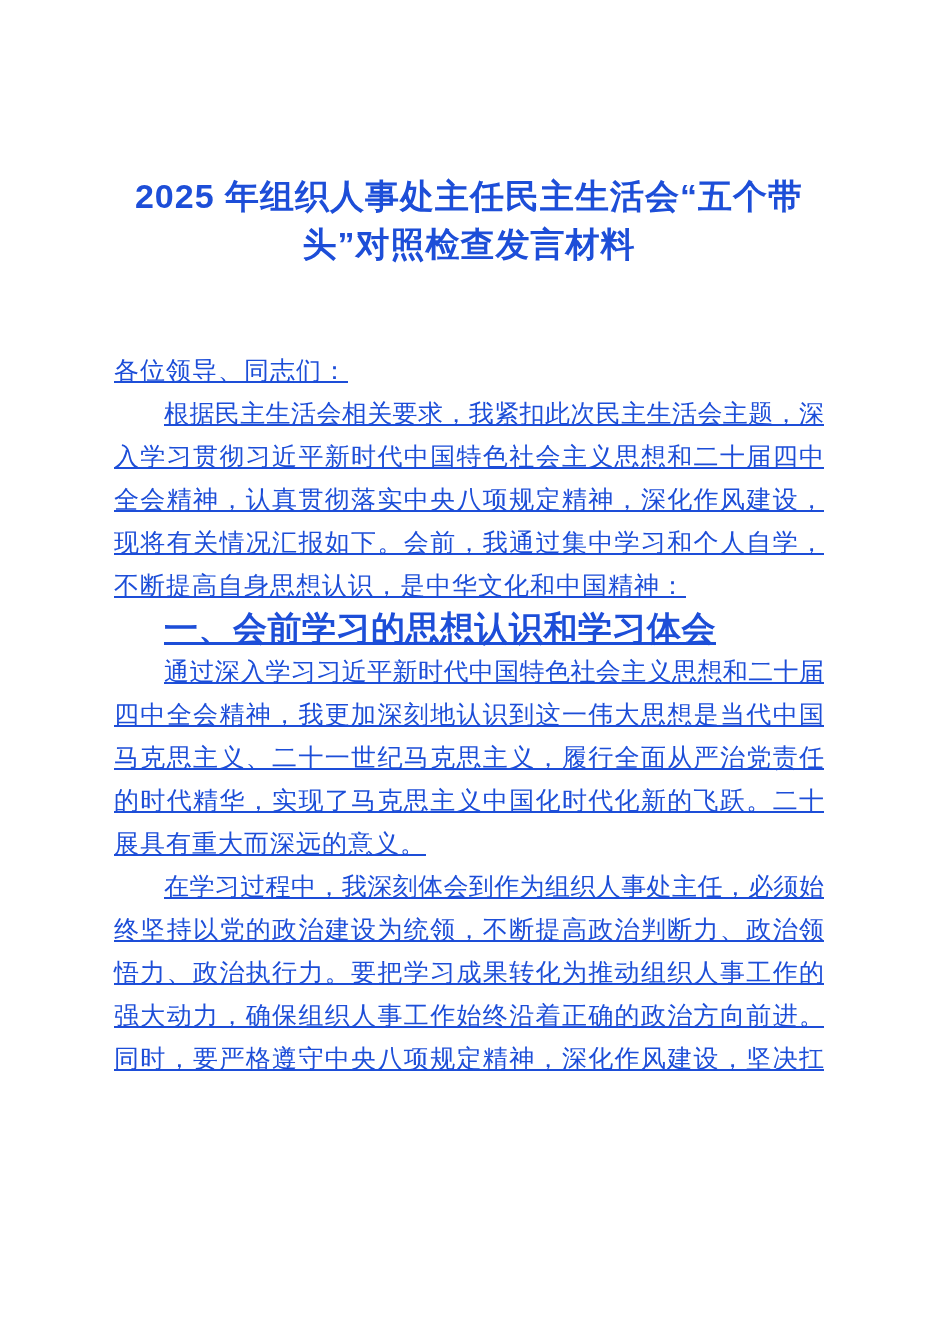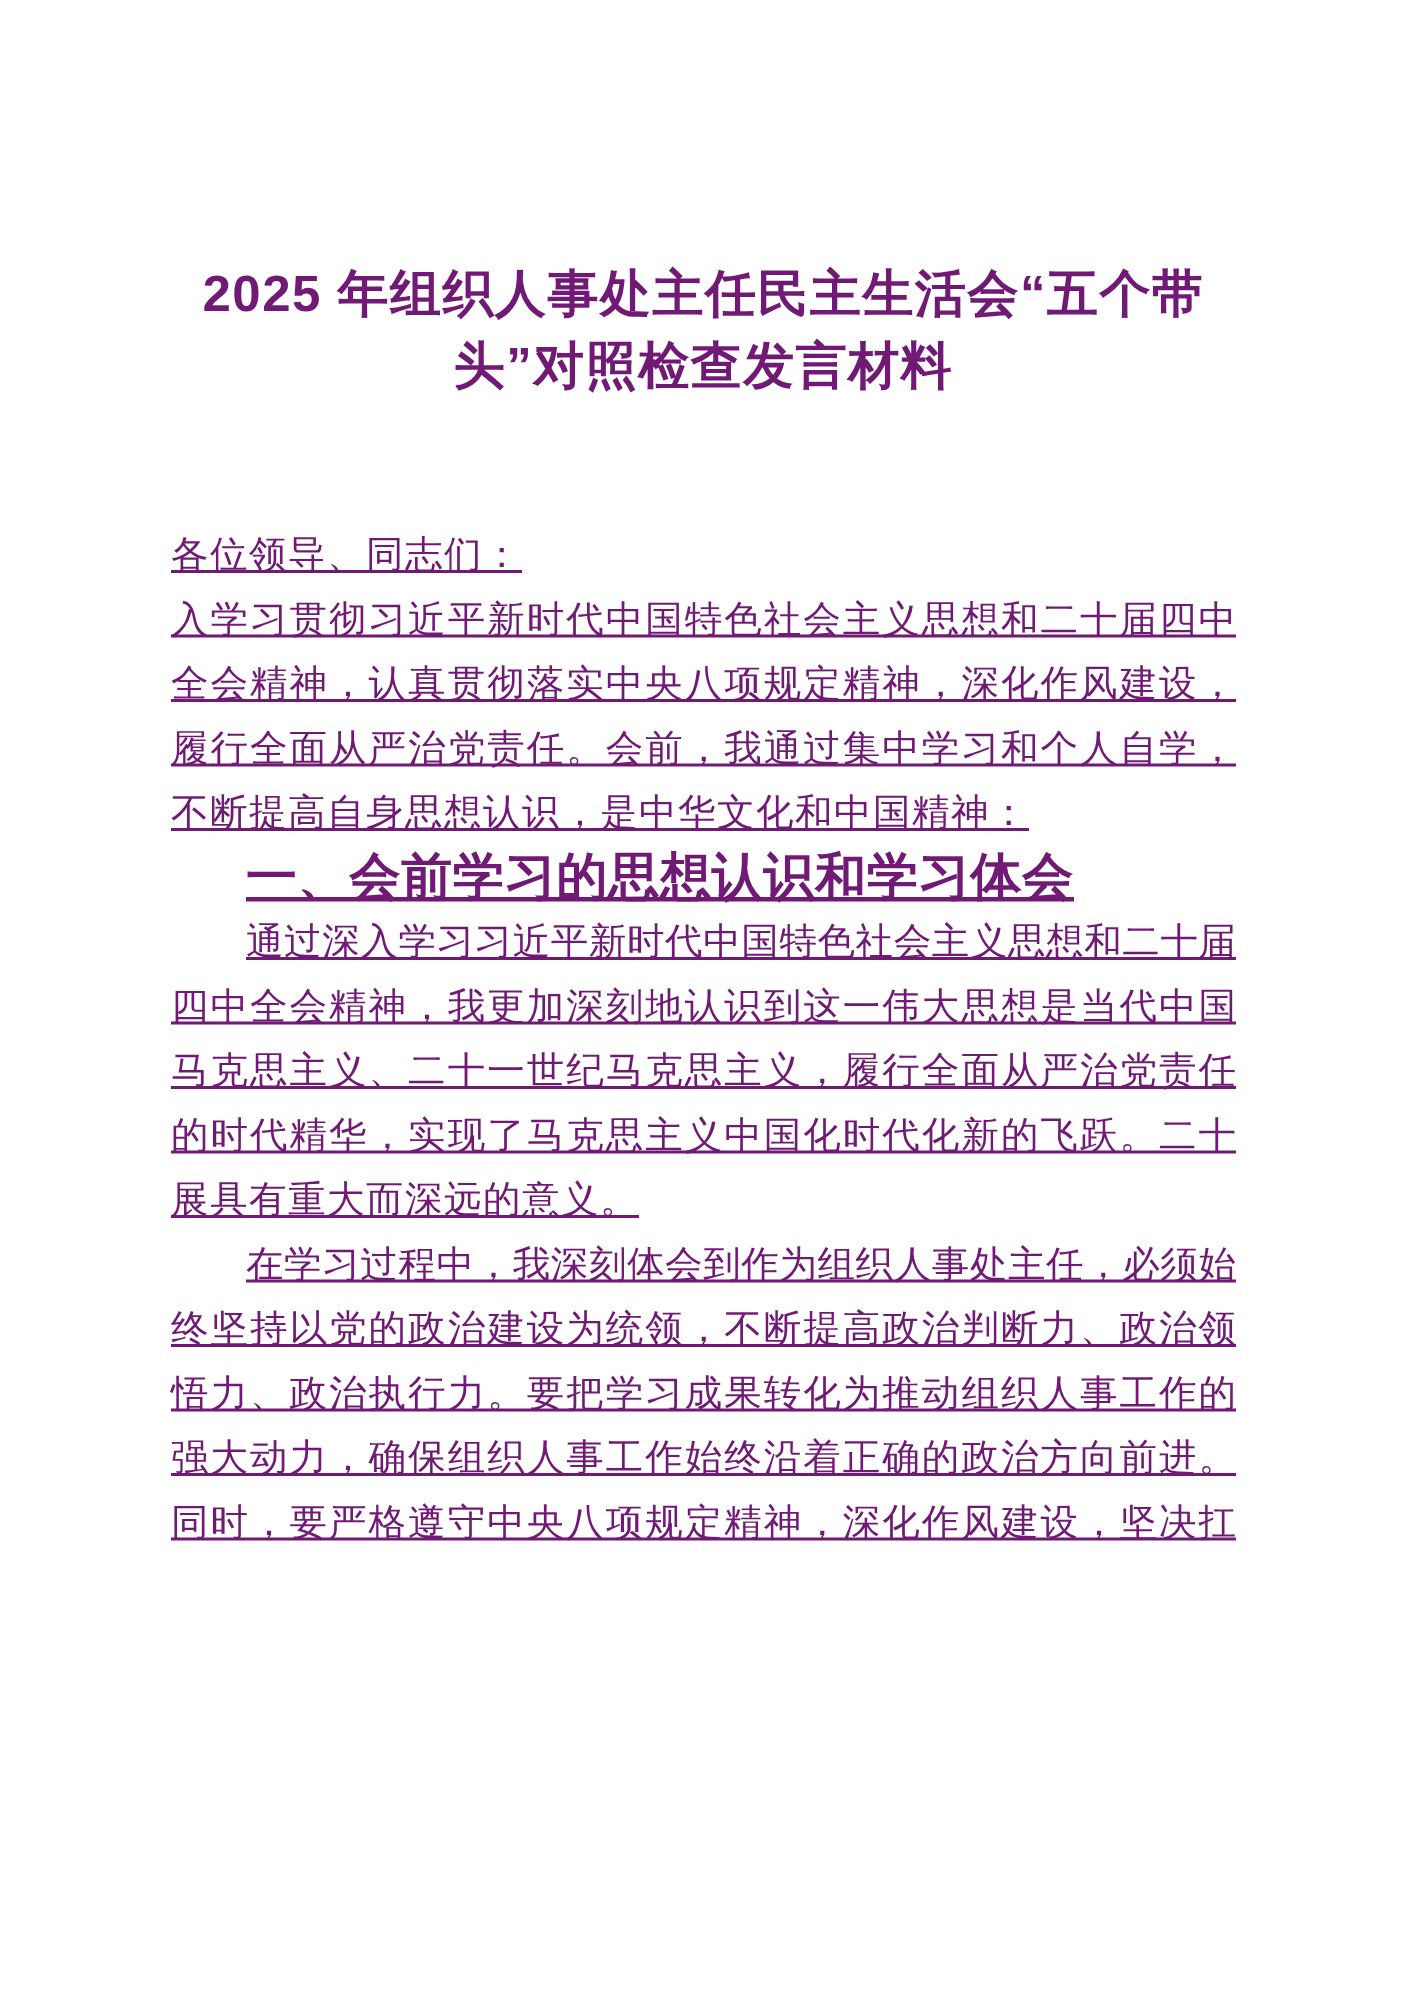--- a/index.html
+++ b/index.html
@@ -5,21 +5,21 @@
   html, body {
     margin: 0;
     padding: 0;
     background: #ffffff;
   }
   .page {
     position: relative;
     width: 950px;
     height: 1104px;
     background: #ffffff;
-    color: #701a75;
+    color: #1d4ed8;
     overflow: hidden;
     font-family: "Liberation Serif", serif;
   }
   .title-block {
     position: absolute;
     top: 172px;
     left: 114px;
     width: 710px;
     text-align: center;
     font-family: "Liberation Sans", sans-serif;
@@ -62,23 +62,24 @@
 
 <div class="page">
 
   <div class="title-block">
     <div>2025 年组织人事处主任民主生活会“五个带</div>
     <div>头”对照检查发言材料</div>
   </div>
 
   <div class="body-block">
     <div class="line">各位领导、同志们：</div>
+    <div class="line indent justify">根据民主生活会相关要求，我紧扣此次民主生活会主题，深</div>
     <div class="line justify">入学习贯彻习近平新时代中国特色社会主义思想和二十届四中</div>
     <div class="line justify">全会精神，认真贯彻落实中央八项规定精神，深化作风建设，</div>
-    <div class="line justify">履行全面从严治党责任。会前，我通过集中学习和个人自学，</div>
+    <div class="line justify">现将有关情况汇报如下。会前，我通过集中学习和个人自学，</div>
     <div class="line">不断提高自身思想认识，是中华文化和中国精神：</div>
     <div class="line indent heading">一、会前学习的思想认识和学习体会</div>
     <div class="line indent justify">通过深入学习习近平新时代中国特色社会主义思想和二十届</div>
     <div class="line justify">四中全会精神，我更加深刻地认识到这一伟大思想是当代中国</div>
     <div class="line justify">马克思主义、二十一世纪马克思主义，履行全面从严治党责任</div>
     <div class="line justify">的时代精华，实现了马克思主义中国化时代化新的飞跃。二十</div>
     <div class="line">展具有重大而深远的意义。</div>
     <div class="line indent justify">在学习过程中，我深刻体会到作为组织人事处主任，必须始</div>
     <div class="line justify">终坚持以党的政治建设为统领，不断提高政治判断力、政治领</div>
     <div class="line justify">悟力、政治执行力。要把学习成果转化为推动组织人事工作的</div>

